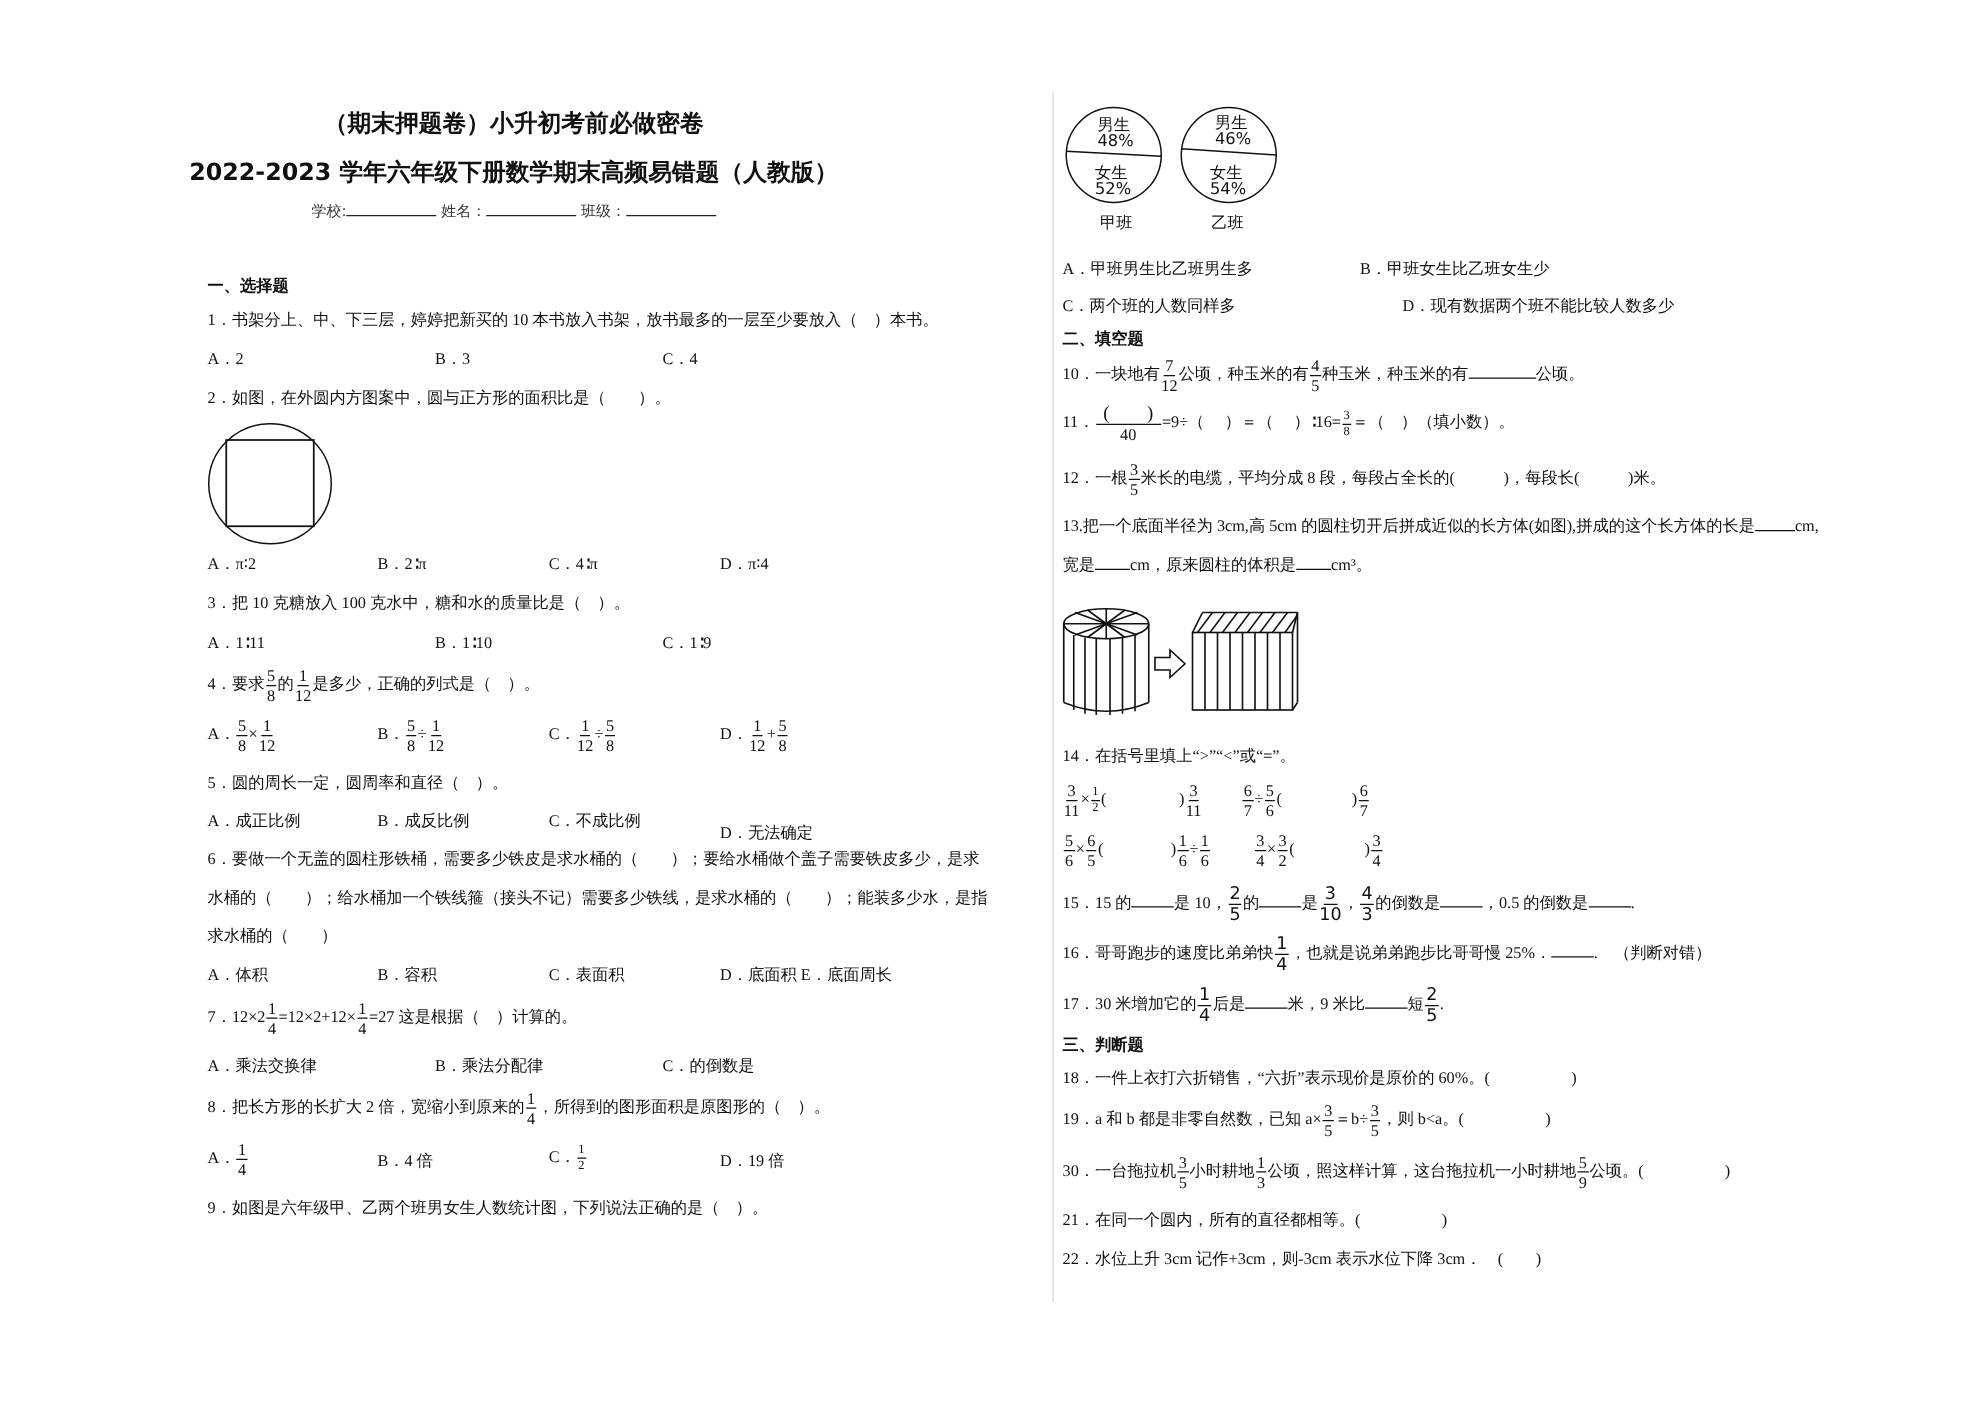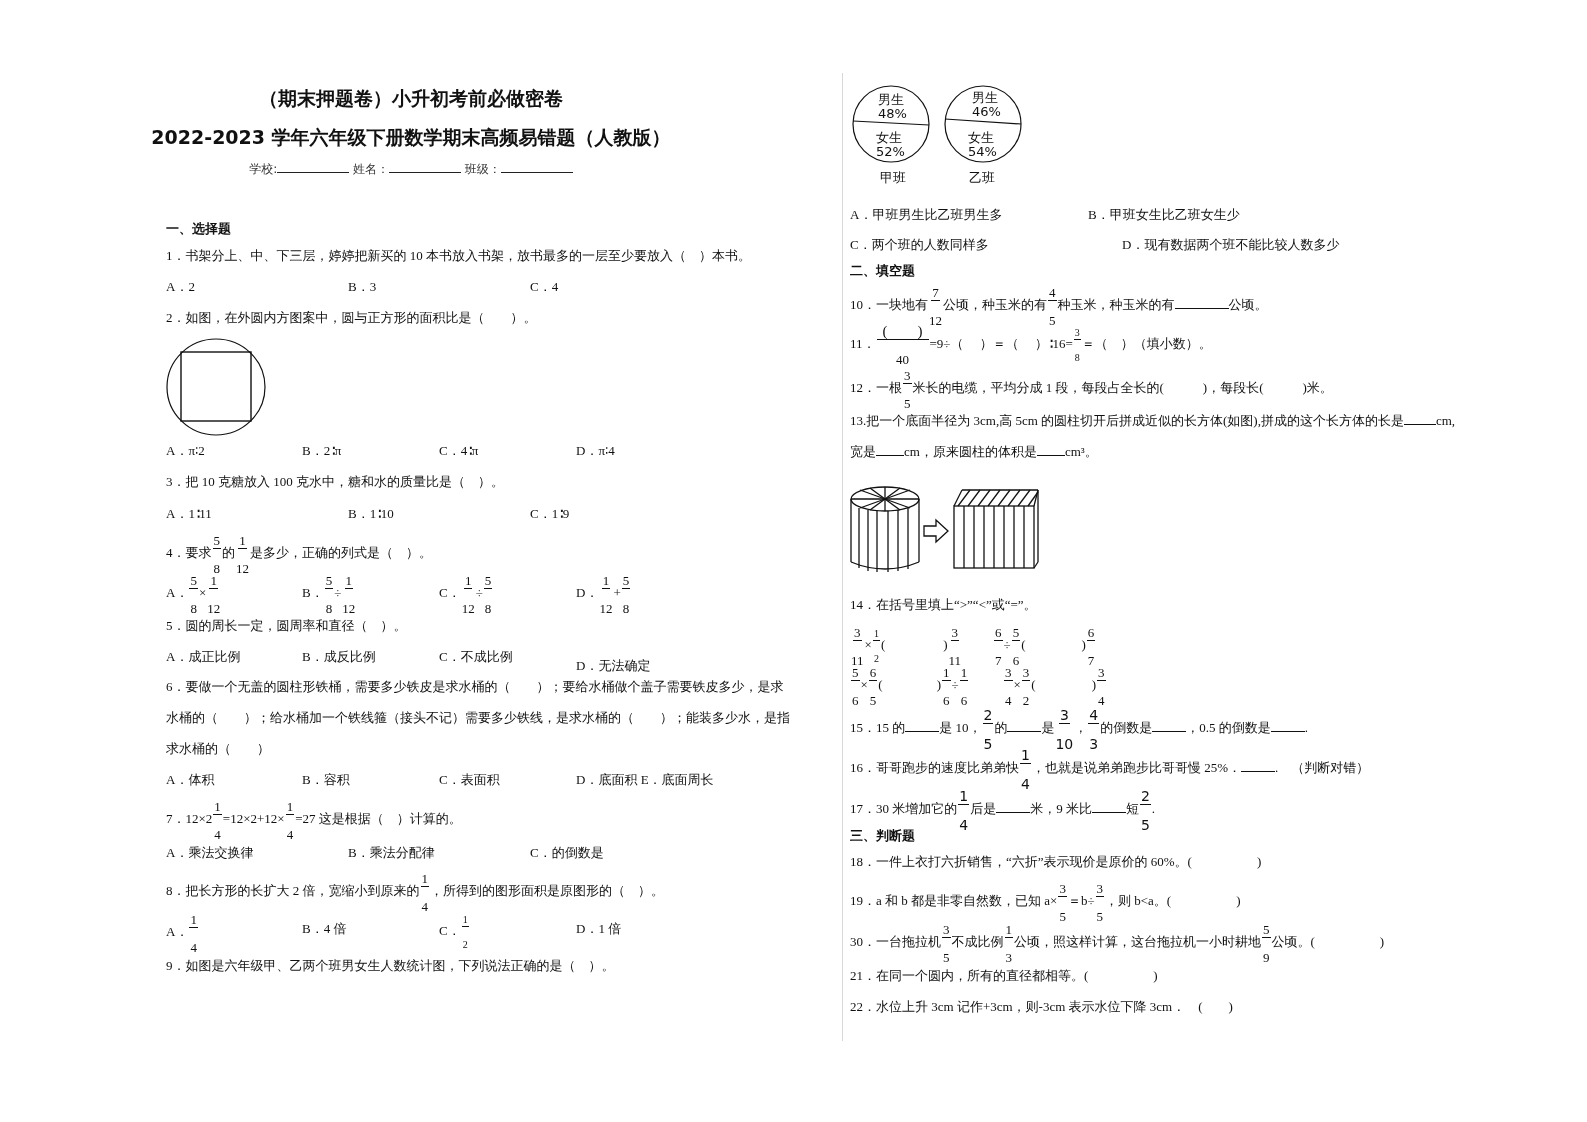--- a/index.html
+++ b/index.html
@@ -11,21 +11,21 @@
   .title2 { left:0; width:822px; top:125px; text-align:center; font-size:19px; font-weight:bold;
             font-family:"DejaVu Sans",sans-serif; }
   .info { left:0; width:822px; top:160px; text-align:center; font-size:12px; color:#333;
           font-family:"DejaVu Sans",sans-serif; }
   .blank { display:inline-block; border-bottom:1px solid #222; height:12px; vertical-align:baseline; }
   .sec { font-weight:bold; font-size:13px; font-family:"DejaVu Sans",sans-serif; }
   .divider { position:absolute; left:842px; top:73px; width:1px; height:968px; background:#d8d8d8; }
   .frac { display:inline-flex; flex-direction:column; align-items:center; vertical-align:middle;
           line-height:1; margin:0 1px; font-size:13px; }
   .frac .n { padding:0 1px 1px; border-bottom:1px solid #111; }
-  .frac .d { padding-top:1px;margin-top:12px; }
+  .frac .d { padding-top:1px; }
   .frac.sm { font-size:10px; }
   .frac.sans { font-family:"DejaVu Sans",sans-serif; font-size:14px; }
   .opt { position:absolute; white-space:nowrap; }
   .ul { display:inline-block; border-bottom:1px solid #111; vertical-align:baseline; height:11px; }
   .pie-label { font-family:"DejaVu Sans",sans-serif; font-size:13px; }
 </style>
 </head>
 <body>
 
 <div class="abs title1">（期末押题卷）小升初考前必做密卷</div>
@@ -145,21 +145,21 @@
       <span class="d">4</span>
     </span>
 </div>
 <div class="opt" style="left:302px;top:920px">B．4 倍</div>
 <div class="opt" style="left:439px;top:915px">
   <span>C．</span><span class="frac sm">
       <span class="n">1</span>
       <span class="d">2</span>
     </span>
 </div>
-<div class="opt" style="left:576px;top:920px">D．1 倍</div>
+<div class="opt" style="left:576px;top:920px">D．19 倍</div>
 
 <div class="abs" style="left:166px;top:957px">9．如图是六年级甲、乙两个班男女生人数统计图，下列说法正确的是（　）。</div>
 
 <svg class="abs" style="left:850px;top:84px" width="180" height="80">
   <circle cx="41" cy="40" r="38" fill="none" stroke="#111" stroke-width="1.2"></circle>
   <line x1="3" y1="37" x2="79" y2="41" stroke="#111" stroke-width="1.2"></line>
   <circle cx="133" cy="40" r="38" fill="none" stroke="#111" stroke-width="1.2"></circle>
   <line x1="95" y1="35" x2="171" y2="40" stroke="#111" stroke-width="1.2"></line>
 </svg>
 <div class="abs pie-label" style="left:878px;top:91px">男生</div>
@@ -198,21 +198,21 @@
     </span><span>=9÷（　 ）＝（　 ）∶16=</span><span class="frac sm">
       <span class="n">3</span>
       <span class="d">8</span>
     </span><span>＝（　）（填小数）。</span>
 </div>
 
 <div class="abs" style="left:850px;top:369px">
   <span>12．一根</span><span class="frac">
       <span class="n">3</span>
       <span class="d">5</span>
-    </span><span>米长的电缆，平均分成 1 段，每段占全长的(　　　)，每段长(　　　)米。</span>
+    </span><span>米长的电缆，平均分成 8 段，每段占全长的(　　　)，每段长(　　　)米。</span>
 </div>
 
 <div class="abs" style="left:850px;top:412px">
   <span>13.把一个底面半径为 3cm,高 5cm 的圆柱切开后拼成近似的长方体(如图),拼成的这个长方体的长是</span><span class="ul" style="width:32px"></span><span>cm,</span>
 </div>
 <div class="abs" style="left:850px;top:443px">
   <span>宽是</span><span class="ul" style="width:28px"></span><span>cm，原来圆柱的体积是</span><span class="ul" style="width:28px"></span><span>cm³。</span>
 </div>
 
 <svg class="abs" style="left:848px;top:484px" width="196" height="90">
@@ -352,21 +352,21 @@
     </span><span>＝b÷</span><span class="frac">
       <span class="n">3</span>
       <span class="d">5</span>
     </span><span>，则 b&lt;a。(　　　　　)</span>
 </div>
 
 <div class="abs" style="left:850px;top:923px">
   <span>30．一台拖拉机</span><span class="frac">
       <span class="n">3</span>
       <span class="d">5</span>
-    </span><span>不成比例</span><span class="frac">
+    </span><span>小时耕地</span><span class="frac">
       <span class="n">1</span>
       <span class="d">3</span>
     </span><span>公顷，照这样计算，这台拖拉机一小时耕地</span><span class="frac">
       <span class="n">5</span>
       <span class="d">9</span>
     </span><span>公顷。(　　　　　)</span>
 </div>
 
 <div class="abs" style="left:850px;top:967px">21．在同一个圆内，所有的直径都相等。(　　　　　)</div>
 

